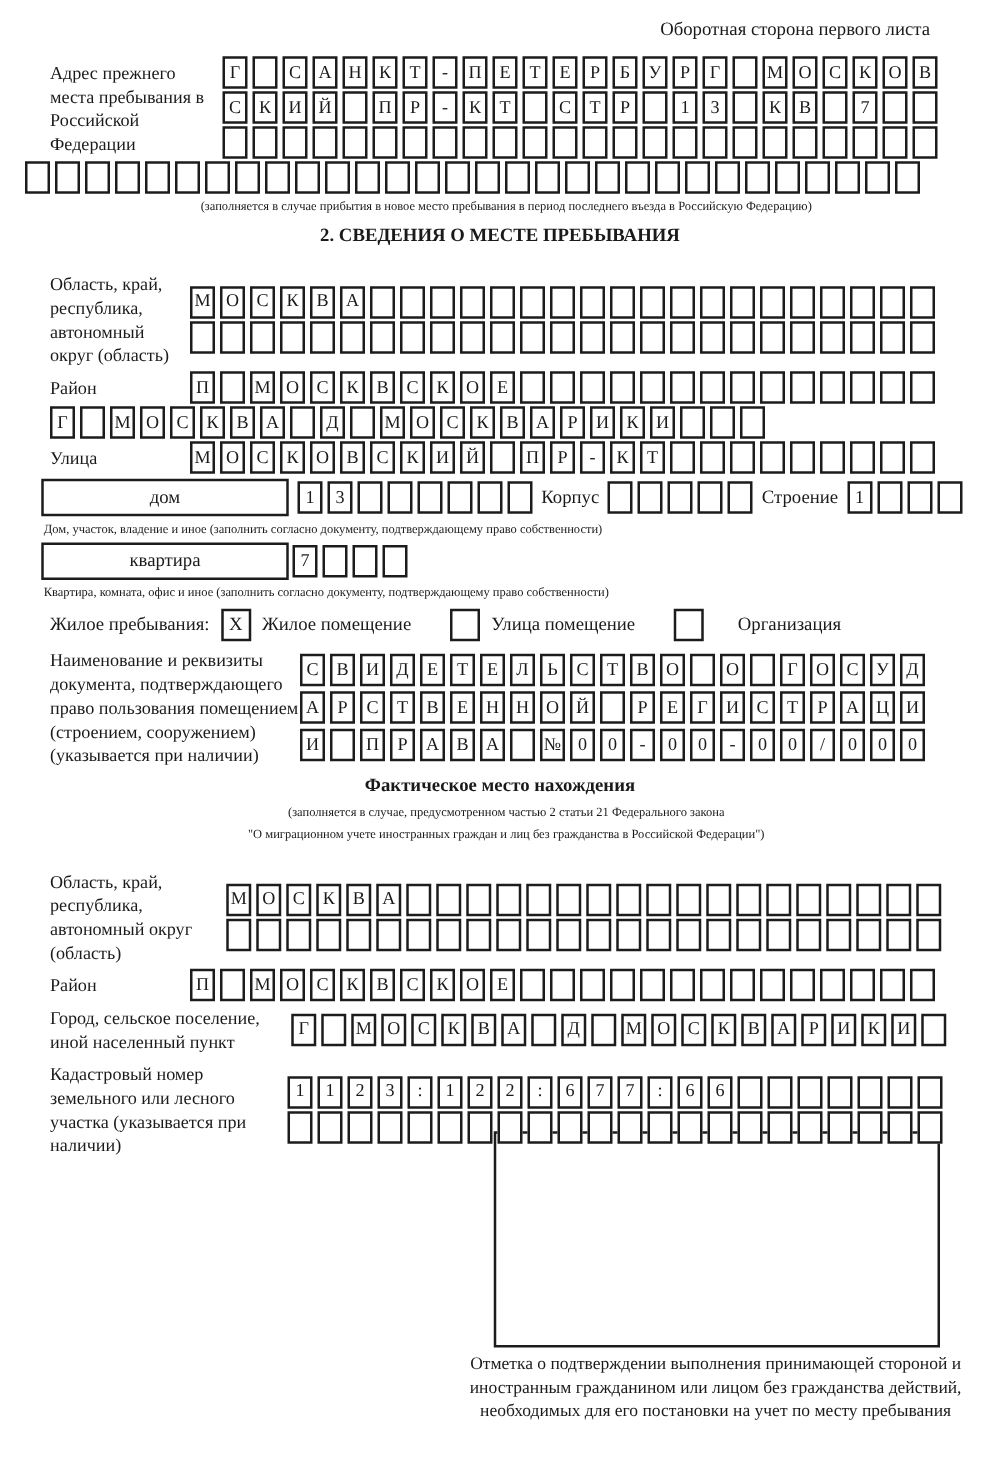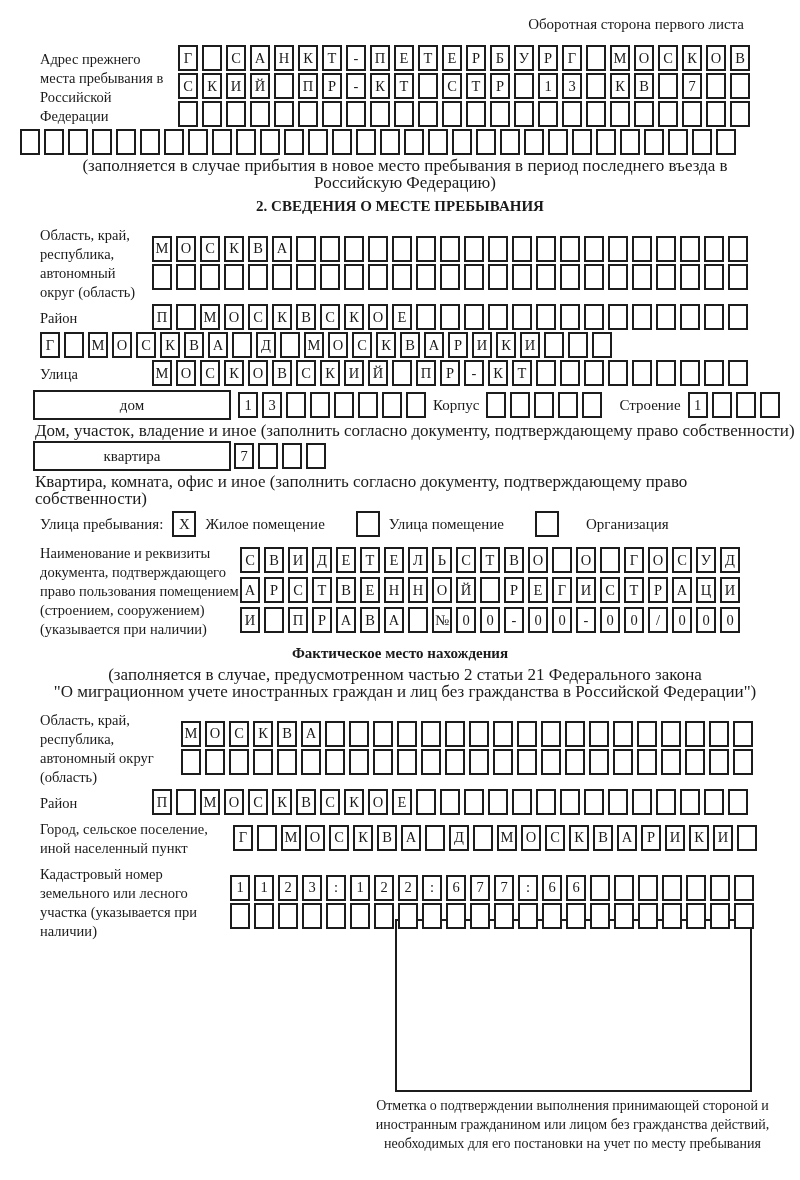--- a/index.html
+++ b/index.html
@@ -15,40 +15,40 @@
   .lw190{width:190px;} .lw193{width:193px;} .lw200{width:200px;}
   .rows{display:flex;flex-direction:column;gap:2px;}
   .rows-sp{display:flex;flex-direction:column;gap:4px;}
   .cells{display:flex;gap:4px;}
   .cell{
     box-sizing:border-box;flex:none;width:20px;height:26px;
     border:2px solid #1c1c1c;display:flex;align-items:center;justify-content:center;
     font-size:14.5px;font-family:"Liberation Serif",serif;background:#fff;
   }
   .fullrow{margin-left:-20px;margin-top:2px;}
-  .caption{font-size:17px;line-height:17px;}
+  .caption{font-size:10px;line-height:17px;}
   .center{text-align:center;width:730px;}
   .sec-title{font-size:15px;font-weight:bold;text-align:center;width:720px;margin-top:7px;}
   .namebox{
     box-sizing:border-box;border:2px solid #1c1c1c;height:30px;flex:none;
     display:flex;align-items:center;justify-content:center;font-size:15px;background:#fff;
   }
   .housebox{width:198px;} .aptbox{width:198px;}
   .inline-lbl{font-size:15px;line-height:30px;flex:none;}
   .chk{
     box-sizing:border-box;flex:none;width:24px;height:26px;border:2px solid #1c1c1c;
     display:flex;align-items:center;justify-content:center;font-size:15px;background:#fff;
   }
   .stay{display:flex;align-items:center;gap:9px;font-size:15px;margin-top:4px;}
   .stamp{
     box-sizing:border-box;width:357px;height:173px;border:2px solid #1c1c1c;
     margin-left:355px;background:#fff;
   }
   .stamp-cap{font-size:14px;line-height:19px;text-align:center;width:465px;margin-left:300px;margin-top:4px;}
-  .mt2{margin-top:2px;} .mt4{margin-top:4px;} .mt6{margin-top:8px;} .mt12{margin-top:12px;}
+  .mt2{margin-top:2px;} .mt4{margin-top:4px;} .mt6{margin-top:18px;} .mt12{margin-top:12px;}
 </style>
 </head>
 <body>
 
 <div class="page">
 
   <div class="header-note">Оборотная сторона первого листа</div>
 
   <div class="frow mt12">
     <div class="flabel lw138">Адрес прежнего места пребывания в Российской Федерации</div>
@@ -333,21 +333,21 @@
         <div class="cell"></div>
       </div>
     <div class="inline-lbl">Корпус</div>
     <div class="cells">
         <div class="cell"></div>
         <div class="cell"></div>
         <div class="cell"></div>
         <div class="cell"></div>
         <div class="cell"></div>
       </div>
-    <div class="inline-lbl" style="margin-left:10px;">Строение</div>
+    <div class="inline-lbl" style="">Строение</div>
     <div class="cells">
         <div class="cell">1</div>
         <div class="cell"></div>
         <div class="cell"></div>
         <div class="cell"></div>
       </div>
   </div>
   <div class="caption mt2" style="margin-left:-5px;">Дом, участок, владение и иное (заполнить согласно документу, подтверждающему право собственности)</div>
 
   <div class="frow mt2" style="margin-left:-7px;align-items:center;gap:3px;">
@@ -355,21 +355,21 @@
     <div class="cells">
         <div class="cell">7</div>
         <div class="cell"></div>
         <div class="cell"></div>
         <div class="cell"></div>
       </div>
   </div>
   <div class="caption mt2" style="margin-left:-5px;">Квартира, комната, офис и иное (заполнить согласно документу, подтверждающему право собственности)</div>
 
   <div class="stay">
-    <span>Улица пребывания:</span>
+    <span>Жилое пребывания:</span>
     <span class="chk">X</span>
     <span>Жилое помещение</span>
     <span class="chk" style="margin-left:22px;"></span>
     <span>Улица помещение</span>
     <span class="chk" style="margin-left:22px;"></span>
     <span style="margin-left:18px;">Организация</span>
   </div>
 
   <div class="frow mt4">
     <div class="flabel lw200">Наименование и реквизиты документа, подтверждающего право пользования помещением (строением, сооружением) (указывается при наличии)</div>

